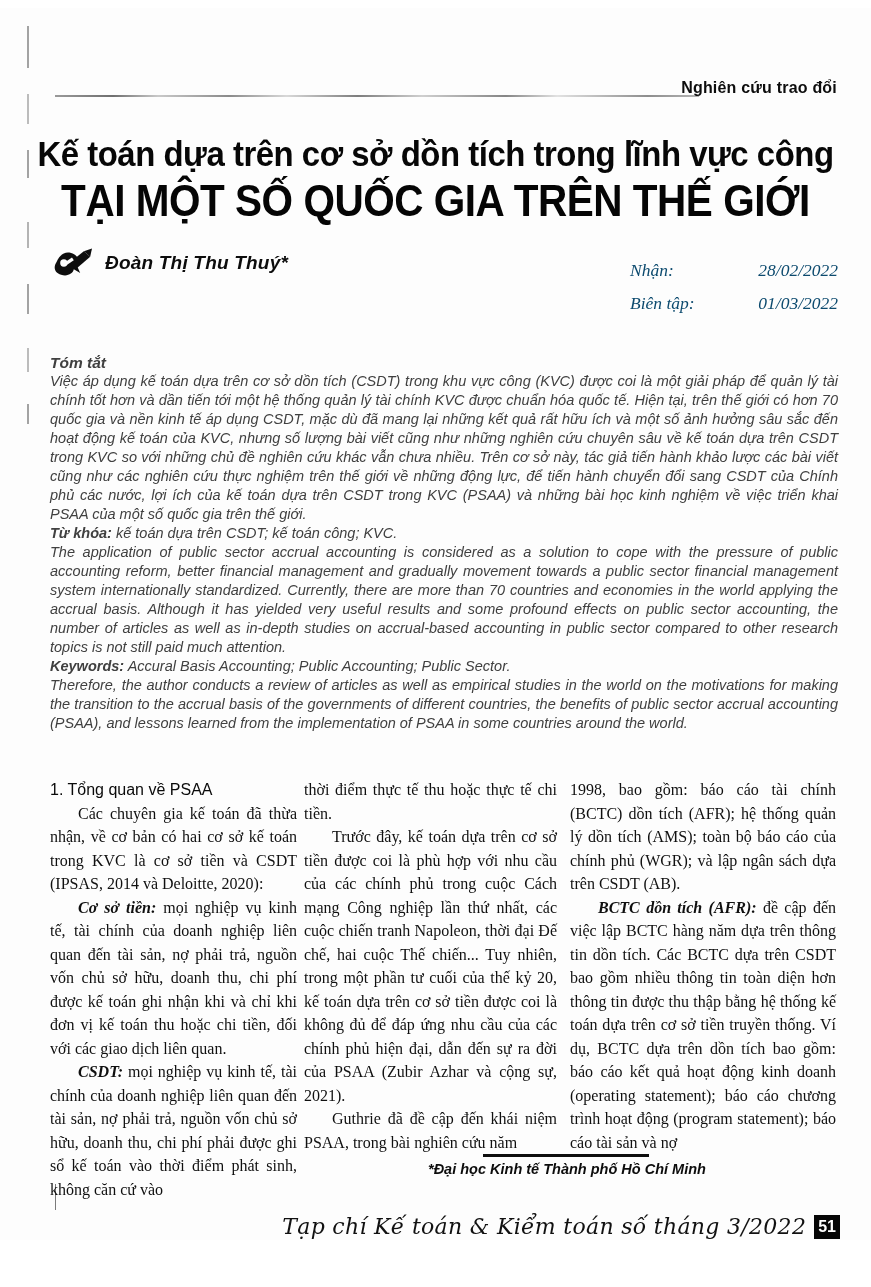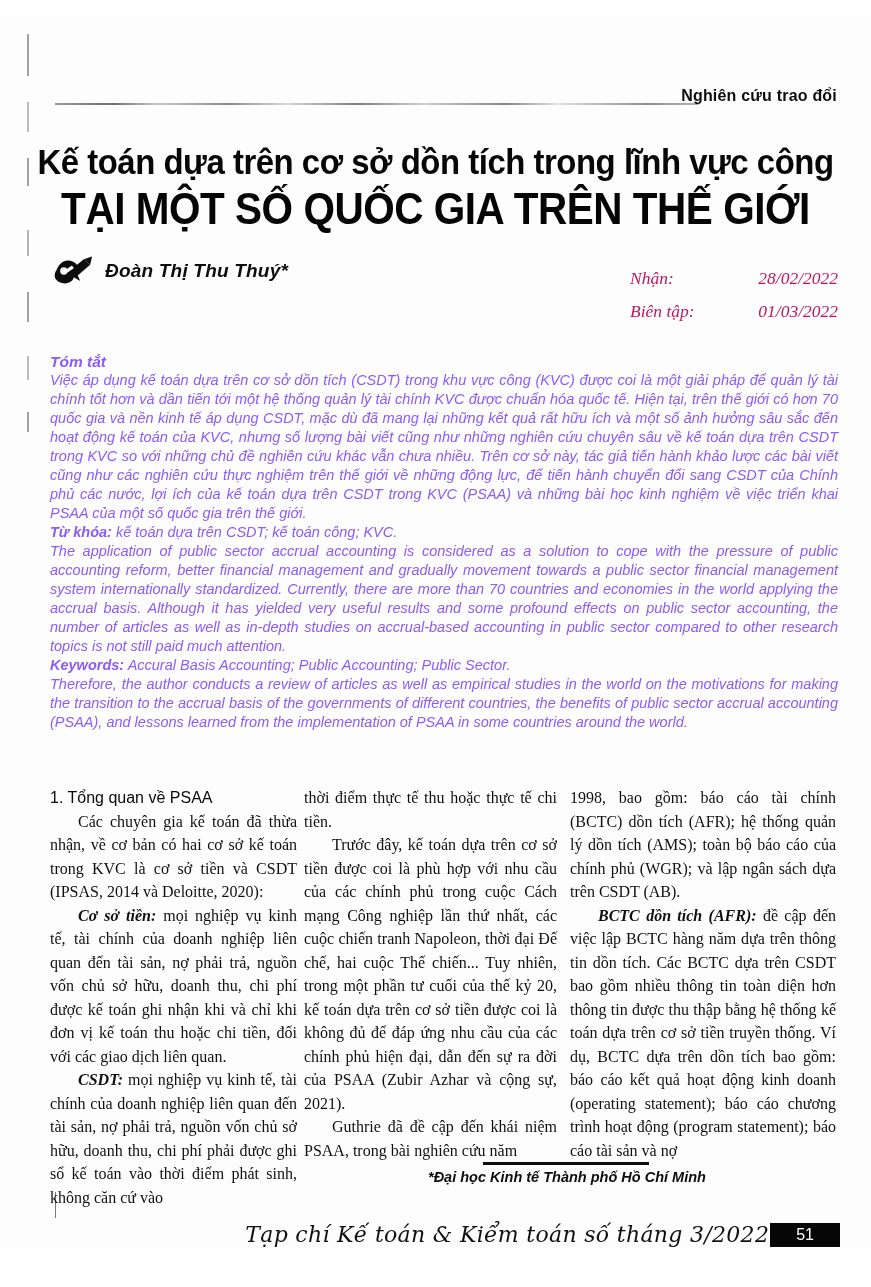--- a/index.html
+++ b/index.html
@@ -1,18 +1,18 @@
 <!DOCTYPE html>
 <html><head>
 <meta charset="utf-8">
 <style>
   * { margin:0; padding:0; box-sizing:border-box; }
   html,body { background:#ffffff; }
   .page {
-    position:relative; width:871px; height:1232px; margin:16px auto;
+    position:relative; width:871px; height:1232px; margin:8px auto;
     background:#fdfdfd; color:#141414; overflow:hidden;
     font-family:"Liberation Sans","DejaVu Sans",sans-serif;
   }
   
   .header-rule {
     position:absolute; left:55px; top:87px; width:644px; height:2px;
     background:linear-gradient(90deg,#9a9a9a 0%,#6f6f6f 9%,#c9c9c9 16%,#8a8a8a 27%,#d8d8d8 36%,#7d7d7d 47%,#cfcfcf 57%,#858585 70%,#e2e2e2 78%,#8d8d8d 92%,#b5b5b5 100%);
   }
   .header-label {
     position:absolute; right:34px; top:71px;
@@ -29,27 +29,27 @@
     font-size:44px; font-weight:bold; letter-spacing:-.5px; color:#050505;
     transform:scaleX(.92);
   }
   
   .byline { position:absolute; left:52px; top:240px; display:flex; align-items:center; gap:13px; }
   .byline .name { font-size:19px; font-weight:bold; font-style:italic; letter-spacing:.2px; color:#0c0c0c; }
   
   .dates {
     position:absolute; right:33px; top:246px; width:208px;
     font-family:"Liberation Serif","DejaVu Serif",serif; font-style:italic;
-    font-size:17.5px; color:#be185d;
+    font-size:17.5px; color:#0c4a6e;
   }
   .dates .row { display:flex; justify-content:space-between; line-height:33px; }
   
   .abstract {
-    position:absolute; left:50px; top:336px; width:788px;
-    font-style:italic; font-size:14.5px; line-height:19px; text-align:justify; color:#8b5cf6;
+    position:absolute; left:50px; top:345px; width:788px;
+    font-style:italic; font-size:14.5px; line-height:19px; text-align:justify; color:#404040;
   }
   .abstract .hd { font-weight:bold; font-size:15.5px; line-height:19px; }
   .abstract .kw-lead { font-weight:bold;font-style:italic; }
   
   .col {
     position:absolute; top:770px;
     font-family:"Liberation Serif","DejaVu Serif",serif;
     font-size:16px; line-height:23.5px; text-align:justify; color:#101010;
   }
   .col-1 { left:50px;  width:247px; }
@@ -61,28 +61,28 @@
   }
   .ind { text-indent:28px; }
   .lead { font-weight:bold; font-style:italic; }
   
   .footnote-rule { position:absolute; left:483px; top:1146px; width:166px; height:2.5px; background:#0e0e0e; }
   .footnote {
     position:absolute; left:428px; top:1153px;
     font-size:14.5px; font-weight:bold; font-style:italic; color:#0d0d0d;
   }
   
-  .footer { position:absolute; right:31px; top:1206px; display:flex; align-items:center; gap:1px; }
+  .footer { position:absolute; right:31px; top:1206px; display:flex; align-items:center; gap:8px; }
   .footer .journal {
     font-family:"DejaVu Serif","Liberation Serif",serif; font-style:italic;
     font-size:22px; color:#111; letter-spacing:.3px;
   }
   .footer .page-badge {
-    background:#060606; color:#fff; font-size:16px; font-weight:normal;
-    padding:4px 26px; line-height:1;
+    background:#060606; color:#fff; font-size:16px; font-weight:bold;
+    padding:4px 4px; line-height:1;
   }
   
   .bottom-thin  { position:absolute; left:408px; top:1281px; width:292px; height:2px; background:#3a3a3a; }
   .bottom-thick { position:absolute; left:698px; top:1278px; width:173px; height:7px; background:#000; }
   
   .art { position:absolute; background:#5a5a5a; width:1.5px; opacity:.55; }
   .a1 { left:27px; top:18px;  height:42px; }
   .a2 { left:27px; top:86px;  height:30px; opacity:.4; }
   .a3 { left:27px; top:142px; height:28px; }
   .a4 { left:27px; top:214px; height:26px; opacity:.45; }

